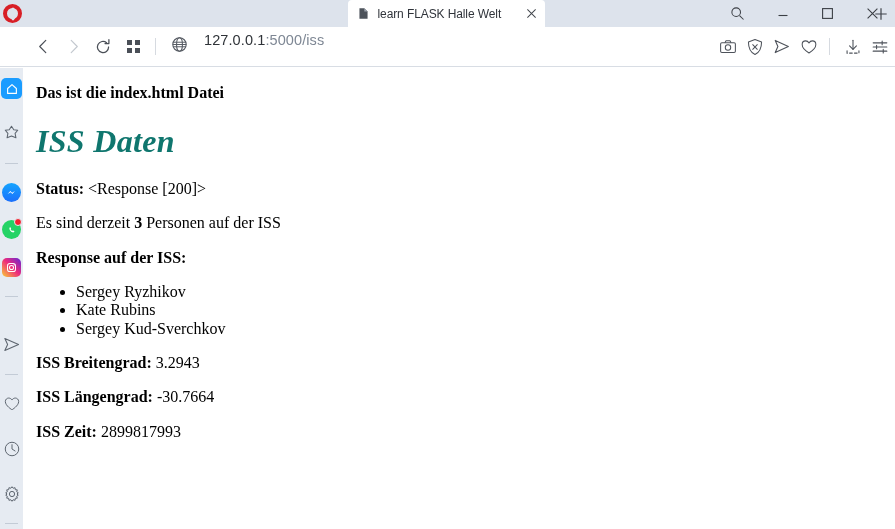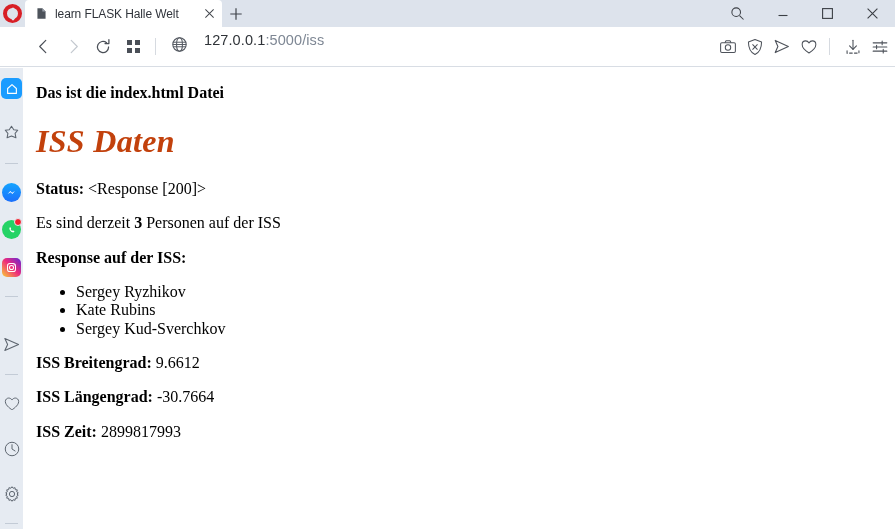--- a/index.html
+++ b/index.html
@@ -23,20 +23,21 @@
   }
 
   
   .tabstrip {
     position: absolute;
     left: 0; top: 0;
     width: 895px; height: 27px;
     background: #dde3ec;
     display: flex;
     align-items: flex-end;
+    justify-content: space-between;
   }
   .opera-logo-wrap {
     width: 25px; height: 27px;
     display: flex; align-items: center; justify-content: center;
     flex: 0 0 auto;
   }
   .opera-logo {
     width: 19px; height: 19px;
     border-radius: 50%;
     border: 4px solid #d81f26;
@@ -241,21 +242,21 @@
 
   .p-line {
     font-size: 16px;
     line-height: 1.16;
     margin: 16px 0;
   }
   .h1-title {
     font-size: 32px;
     font-weight: bold;
     font-style: italic;
-    color: #c2410c;
+    color: #0f766e;
     margin: 21px 0 21px 0;
     line-height: 1.1;
     letter-spacing: 0.3px;
   }
   .strong-lbl { font-weight: bold; }
   .first-line {
     font-size: 16px;
     font-weight: bold;
     margin: 16px 0;
     line-height: 1.16;
@@ -521,21 +522,21 @@
       <div class="p-line strong-lbl">Response auf der ISS:</div>
 
       <ul class="crew">
         <li>Sergey Ryzhikov</li>
         <li>Kate Rubins</li>
         <li>Sergey Kud-Sverchkov</li>
       </ul>
 
       <div class="p-line">
         <span class="strong-lbl">ISS Breitengrad:</span>
-        <span>9.6612</span>
+        <span>3.2943</span>
       </div>
 
       <div class="p-line">
         <span class="strong-lbl">ISS Längengrad:</span>
         <span>-30.7664</span>
       </div>
 
       <div class="p-line">
         <span class="strong-lbl">ISS Zeit:</span>
         <span>2899817993</span>

